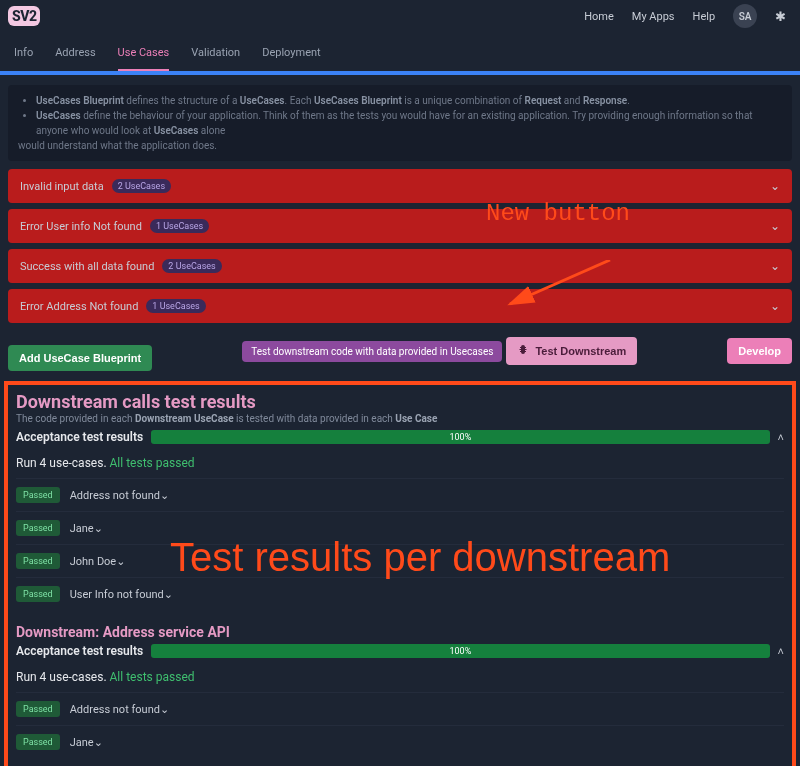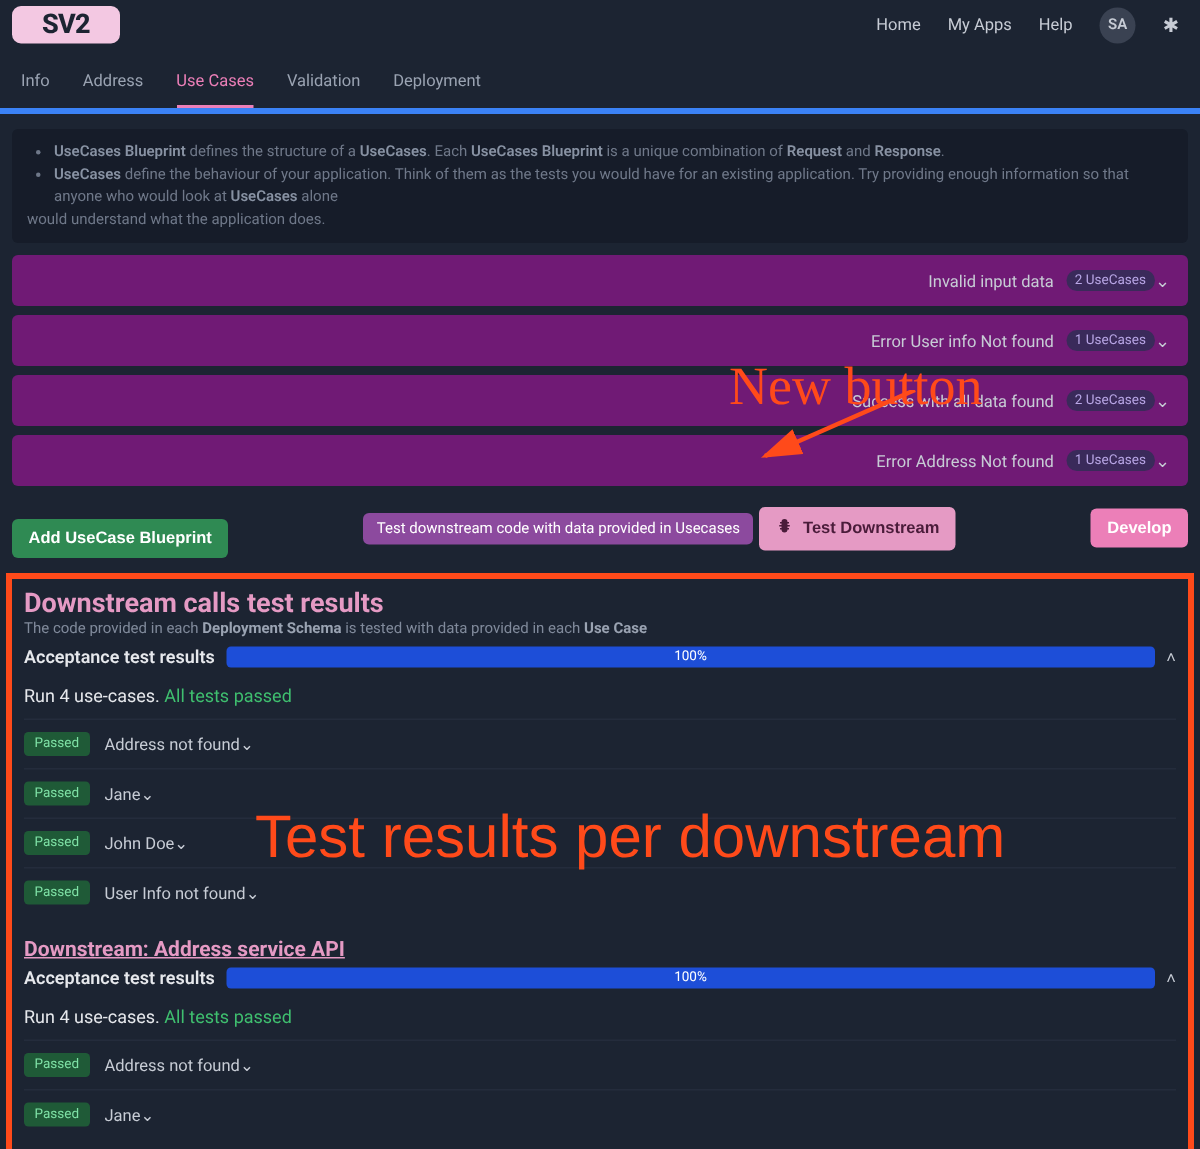--- a/index.html
+++ b/index.html
@@ -16,22 +16,22 @@
   .topbar {
     display: flex;
     justify-content: space-between;
     align-items: center;
     padding: 4px 14px 4px 8px;
   }
   .logo-badge {
     background: #f3c8e2;
     color: #1c2432;
     font-weight: 800;
-    font-size: 18px;
-    padding: 2px 20px;
+    font-size: 14px;
+    padding: 2px 4px;
     border-radius: 6px;
     letter-spacing: -0.5px;
   }
   .topnav { display: flex; align-items: center; gap: 18px; }
   .topnav a { color: #c7ccd5; font-size: 11px; cursor: pointer; }
   .avatar {
     width: 24px; height: 24px; border-radius: 50%;
     background: #3a4252; color: #c7ccd5;
     display: flex; align-items: center; justify-content: center;
     font-size: 10px; font-weight: 600;
@@ -61,26 +61,26 @@
     border-radius: 4px;
     font-size: 10px;
     line-height: 1.5;
     color: #6f7889;
   }
   .intro-block ul { list-style: disc; padding-left: 18px; }
   .intro-block b { color: #8892a3; font-weight:600; }
 
   .uc-list { padding: 0 8px; }
   .uc-row {
-    background: #701a75;
+    background: #b91c1c;
     border-radius: 4px;
     margin-bottom: 6px;
     padding: 10px 12px;
     display: flex;
-    justify-content: flex-end;
+    justify-content: space-between;
     align-items: center;
     cursor: pointer;
   }
   .uc-left { display: flex; align-items: center; gap: 8px; color:#c7ccd5; font-size:11px;}
   .pill {
     background: #3a2a5a;
     color: #b9a6e6;
     font-size: 9px;
     padding: 2px 6px;
     border-radius: 8px;
@@ -108,24 +108,23 @@
     font-size: 10px;
     padding: 5px 9px;
     border-radius: 4px;
     white-space: nowrap;
   }
   .bug-icon svg { width:12px; height:12px; fill:#4a1c3a; }
 
   .annot-new {
     position:absolute;
     color:#ff4a1a;
-    font-size:36px;
+    font-size:24px;
     font-weight:400;
-    font-family: Liberation Serif, serif;
-    margin-top: 36px;
+    font-family: Liberation Mono, monospace;
   }
   .annot-new.lbl1 { left:486px; top:200px; }
   .arrow {
     position:absolute;
     left:500px; top:260px;
     pointer-events:none;
   }
 
   .results-wrap {
     border: 4px solid #ff4a1a;
@@ -136,21 +135,21 @@
   .results-title {
     color: #e59ac4; font-size: 18px; font-weight: 700;
     margin-bottom: 1px;
   }
   .results-sub { font-size: 10px; color:#808a9b; margin-bottom:6px; }
   .results-sub b { color:#9aa3b2; }
 
   .ds-name { color: #e59ac4; font-size: 14px; font-weight: 700; margin-top:4px; }
   .acc-row { display:flex; align-items:center; gap:8px; margin:4px 0 12px 0; }
   .acc-label { color:#e6e8ec; font-size:12px; font-weight:600; white-space:nowrap; }
-  .progress { flex:1; height:14px; background:#1d4ed8; border-radius:3px; position:relative; }
+  .progress { flex:1; height:14px; background:#15803d; border-radius:3px; position:relative; }
   .progress span { position:absolute; left:50%; top:50%; transform:translate(-50%,-50%); color:#fff; font-size:9px; }
   .chev2 { color:#c7ccd5; font-size:11px; }
 
   .run-line { font-size:12px; color:#e6e8ec; margin:8px 0; }
   .run-line .pass { color:#3fbf6f; }
 
   .test-row {
     display:flex; justify-content:flex-start; align-items:center;
     padding:8px 0; border-top:1px solid #242c3c;
   }
@@ -257,21 +256,21 @@
       <marker id="ah" markerWidth="10" markerHeight="10" refX="8" refY="3" orient="auto">
         <path d="M0,0 L0,6 L9,3 z" fill="#ff4a1a"></path>
       </marker>
     </defs>
   <line x1="110" y1="0" x2="10" y2="44" stroke="#ff4a1a" stroke-width="3" marker-end="url(#ah)"></line>
 </svg>
 
 <div class="results-wrap">
   <div class="results-title">Downstream calls test results</div>
   <div class="results-sub">
-    <span>The code provided in each </span><b>Deployment Schema</b><span> is tested with data provided in each </span><b>Use Case</b>
+    <span>The code provided in each </span><b>Downstream UseCase</b><span> is tested with data provided in each </span><b>Use Case</b>
   </div>
 
   <div class="acc-row">
     <span class="acc-label">Acceptance test results</span>
     <div class="progress">
         <span>100%</span>
       </div>
     <span class="chev2">˄</span>
   </div>
   <div class="run-line">
@@ -299,21 +298,21 @@
     <span class="chev2">⌄</span>
   </div>
   <div class="test-row">
     <div class="test-left">
         <span class="status-badge">Passed</span>
         <span class="test-name">User Info not found</span>
       </div>
     <span class="chev2">⌄</span>
   </div>
 
-  <div class="ds-name" style="margin-top:14px;text-decoration:underline;">Downstream: Address service API</div>
+  <div class="ds-name" style="margin-top:14px;">Downstream: Address service API</div>
   <div class="acc-row">
     <span class="acc-label">Acceptance test results</span>
     <div class="progress">
         <span>100%</span>
       </div>
     <span class="chev2">˄</span>
   </div>
   <div class="run-line">
     <span>Run 4 use-cases. </span><span class="pass">All tests passed</span>
   </div>

